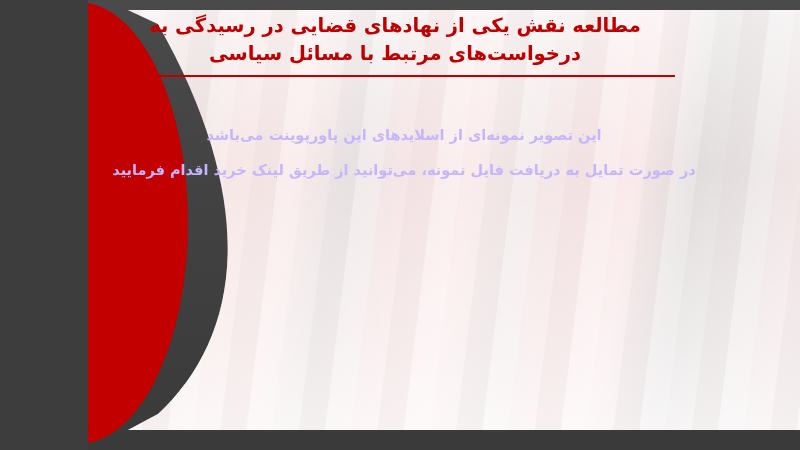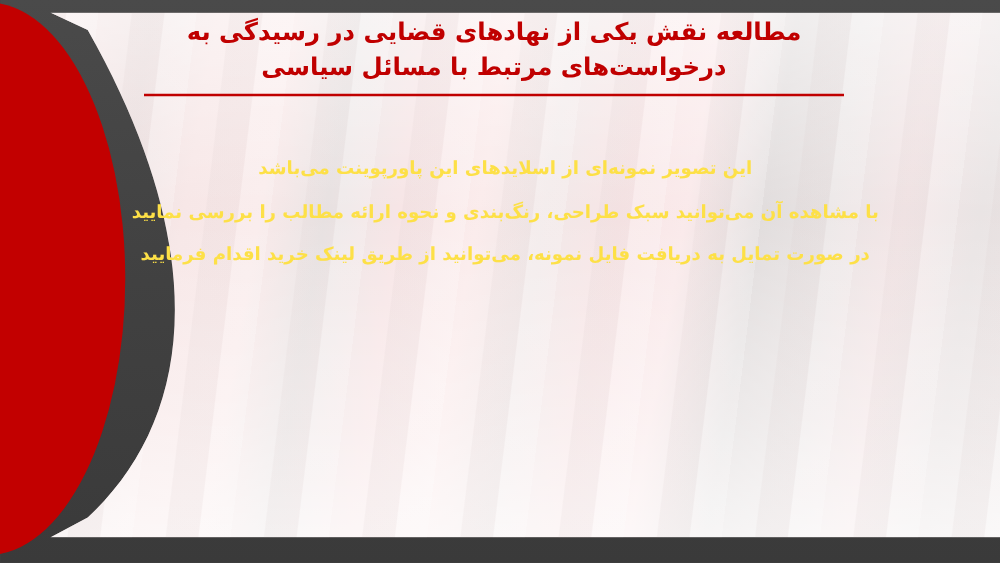--- a/index.html
+++ b/index.html
@@ -7,21 +7,21 @@
     margin: 0;
     padding: 0;
     background: #3d3d3d;
   }
   body {
     font-family: "DejaVu Sans", sans-serif;
   }
 
   .slide {
     position: relative;
-    width: 800px;
+    width: 712px;
     height: 450px;
     overflow: hidden;
     background: #434343;
   }
 
   
   .backdrop {
     position: absolute;
     inset: 0;
     background: linear-gradient(180deg, #4a4a4a 0%, #414141 50%, #3a3a3a 100%);
@@ -134,21 +134,21 @@
   
   .body-block {
     position: absolute;
     right: 96px;
     top: 118px;
     width: 600px;
     direction: rtl;
     text-align: center;
   }
   .body-line {
-    color: #fde047;
+    color: #c4b5fd;
     font-size: 14.5px;
     font-weight: bold;
     line-height: 2.38;
     direction: rtl;
     text-align: center;
     white-space: nowrap;
   }
 </style>
 </head>
 <body>
@@ -164,17 +164,16 @@
   <div class="red-shape-edge"></div>
 
   <div class="title-block">
     <h1 class="slide-title">مطالعه نقش یکی از نهادهای قضایی در رسیدگی به
 درخواست‌های مرتبط با مسائل سیاسی</h1>
     <div class="title-rule"></div>
   </div>
 
   <div class="body-block">
     <div class="body-line">این تصویر نمونه‌ای از اسلایدهای این پاورپوینت می‌باشد</div>
-    <div class="body-line">با مشاهده آن می‌توانید سبک طراحی، رنگ‌بندی و نحوه ارائه مطالب را بررسی نمایید</div>
     <div class="body-line">در صورت تمایل به دریافت فایل نمونه، می‌توانید از طریق لینک خرید اقدام فرمایید</div>
   </div>
 
 </div>
 
 </body></html>

